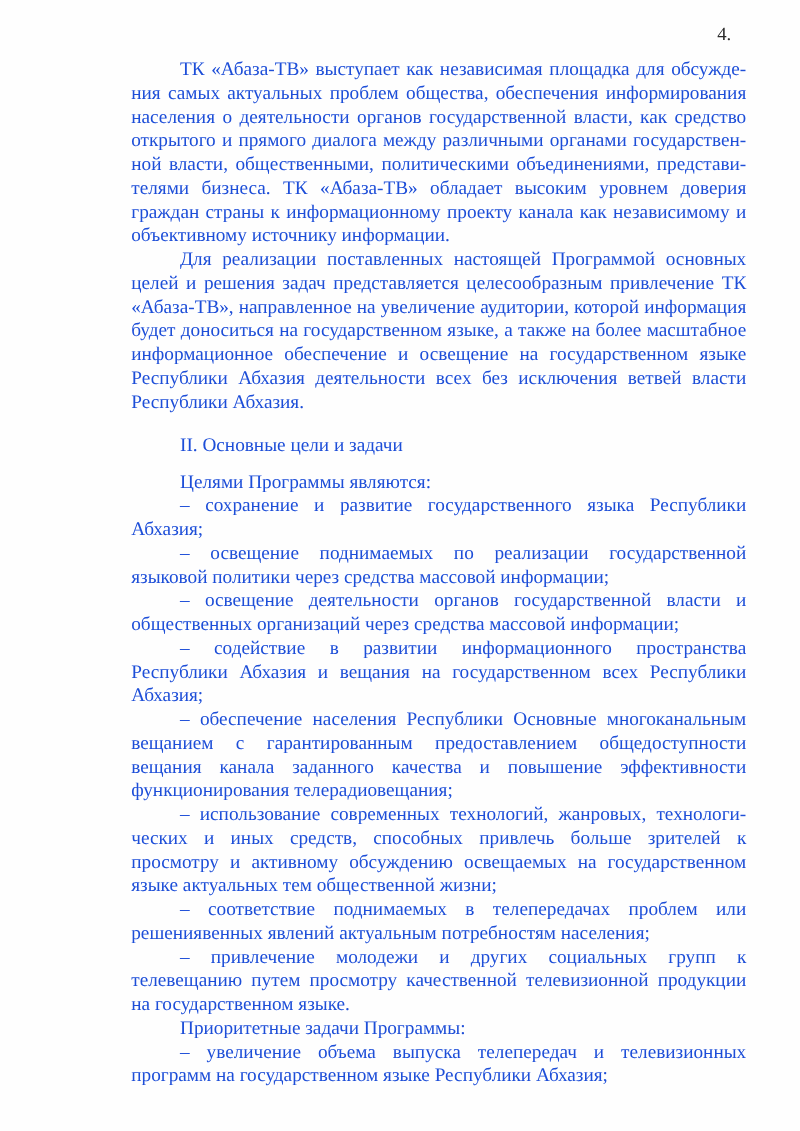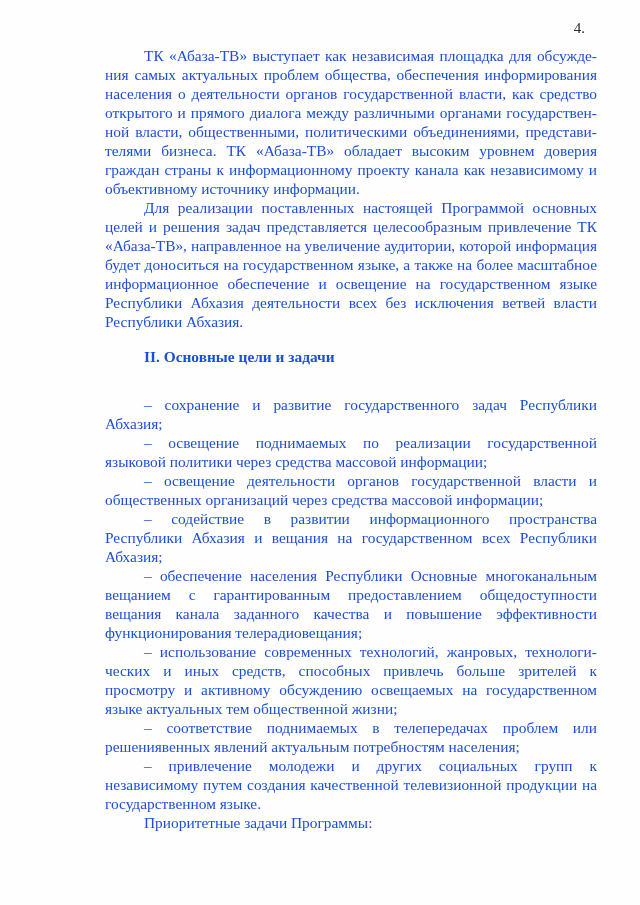--- a/index.html
+++ b/index.html
@@ -12,39 +12,41 @@
     position: absolute; top: 20px; right: 55px;
     font-family: "Liberation Serif", serif; font-size: 15px; color: #2a2a2a;
   }
   .content {
     position: absolute; left: 105px; top: 46px; width: 492px;
     font-family: "Liberation Serif", serif; font-size: 15.4px; line-height: 19px;
     color: #1d4ed8;
   }
   .p { text-align: justify; text-indent: 39px; margin: 0; hyphens: manual; }
   .heading {
-    font-weight: bold; text-indent: 39px; margin: 16px 0 29px 0;
+    font-weight: normal; text-indent: 39px; margin: 16px 0 10px 0;
   }
 </style>
 </head>
 <body>
 
 <div class="page">
   <div class="page-number">4.</div>
 
   <div class="content">
     <p class="p">ТК «Абаза-ТВ» выступает как независимая площадка для обсужде­ния самых актуальных проблем общества, обеспечения информирования населения о деятельности органов государственной власти, как средство открытого и прямого диалога между различными органами государствен­ной власти, общественными, политическими объединениями, представи­телями бизнеса. ТК «Абаза-ТВ» обладает высоким уровнем доверия граждан страны к информационному проекту канала как независимому и объективному источнику информации.</p>
     <p class="p">Для реализации поставленных настоящей Программой основных целей и решения задач представляется целесообразным привлечение ТК «Абаза-ТВ», направленное на увеличение аудитории, которой информация будет доноситься на государственном языке, а также на более масштабное информационное обеспечение и освещение на государственном языке Республики Абхазия деятельности всех без исключения ветвей власти Республики Абхазия.</p>
 
     <div class="heading">II. Основные цели и задачи</div>
 
-    <p class="p">– сохранение и развитие государственного задач Республики Абхазия;</p>
+    <p class="p">Целями Программы являются:</p>
+    <p class="p">– сохранение и развитие государственного языка Республики Абхазия;</p>
     <p class="p">– освещение поднимаемых по реализации государственной языковой политики через средства массовой информации;</p>
     <p class="p">– освещение деятельности органов государственной власти и общественных организаций через средства массовой информации;</p>
     <p class="p">– содействие в развитии информационного пространства Республики Абхазия и вещания на государственном всех Республики Абхазия;</p>
     <p class="p">– обеспечение населения Республики Основные многоканальным вещанием с гарантированным предоставлением общедоступности вещания канала заданного качества и повышение эффективности функциониро­вания телерадиовещания;</p>
     <p class="p">– использование современных технологий, жанровых, технологи­ческих и иных средств, способных привлечь больше зрителей к просмотру и активному обсуждению освещаемых на государственном языке актуальных тем общественной жизни;</p>
     <p class="p">– соответствие поднимаемых в телепередачах проблем или решения­венных явлений актуальным потребностям населения;</p>
-    <p class="p">– привлечение молодежи и других социальных групп к независимому путем создания качественной телевизионной продукции на государствен­ном языке.</p>
+    <p class="p">– привлечение молодежи и других социальных групп к телевещанию путем просмотру качественной телевизионной продукции на государствен­ном языке.</p>
 
     <p class="p">Приоритетные задачи Программы:</p>
+    <p class="p">– увеличение объема выпуска телепередач и телевизионных программ на государственном языке Республики Абхазия;</p>
   </div>
 </div>
 
 </body></html>

